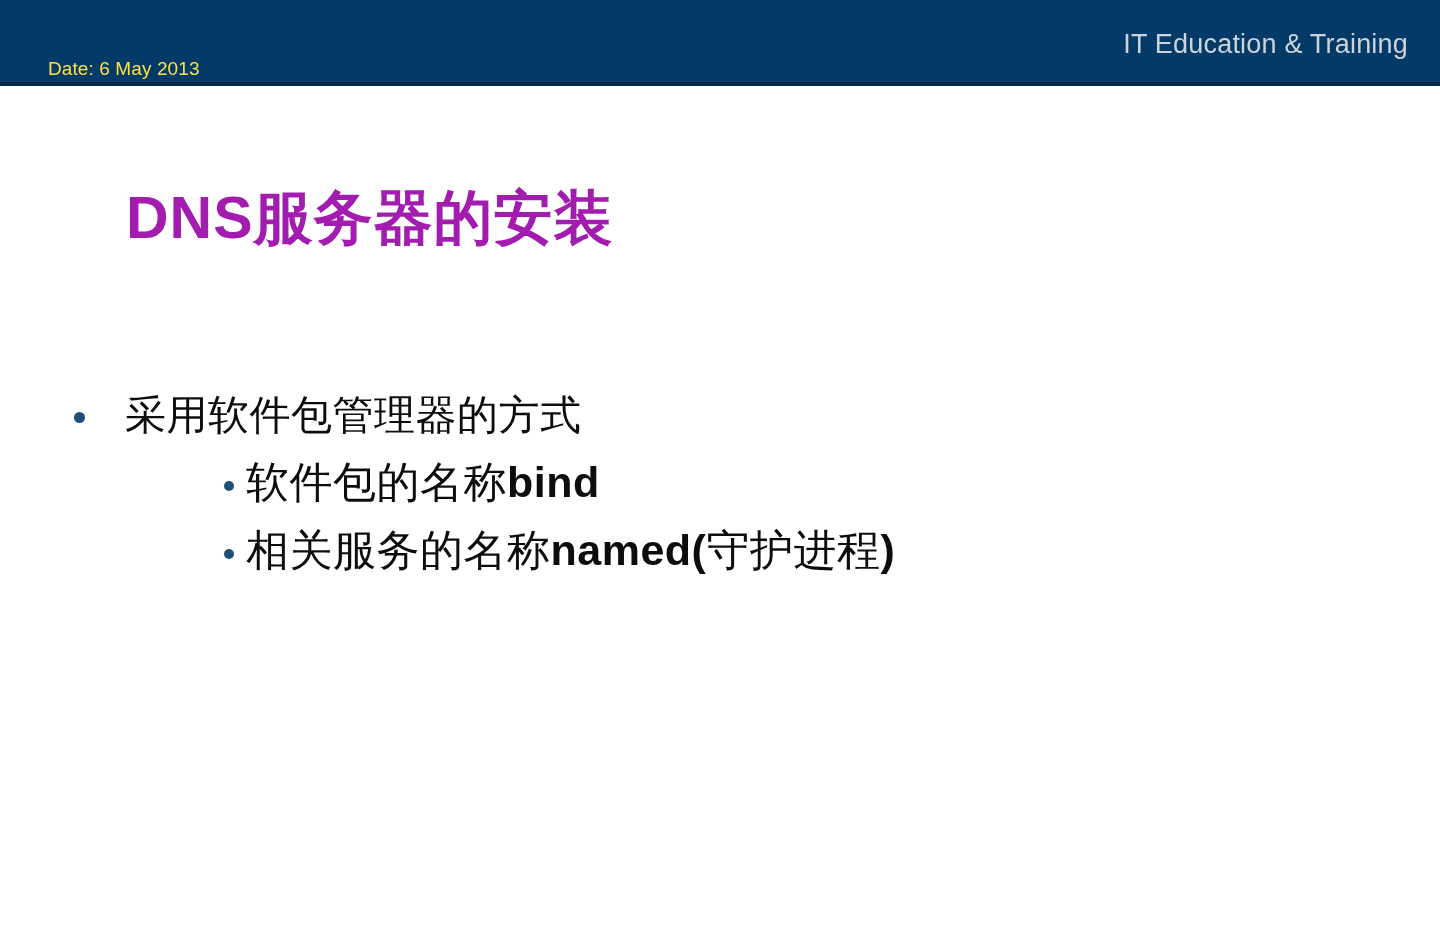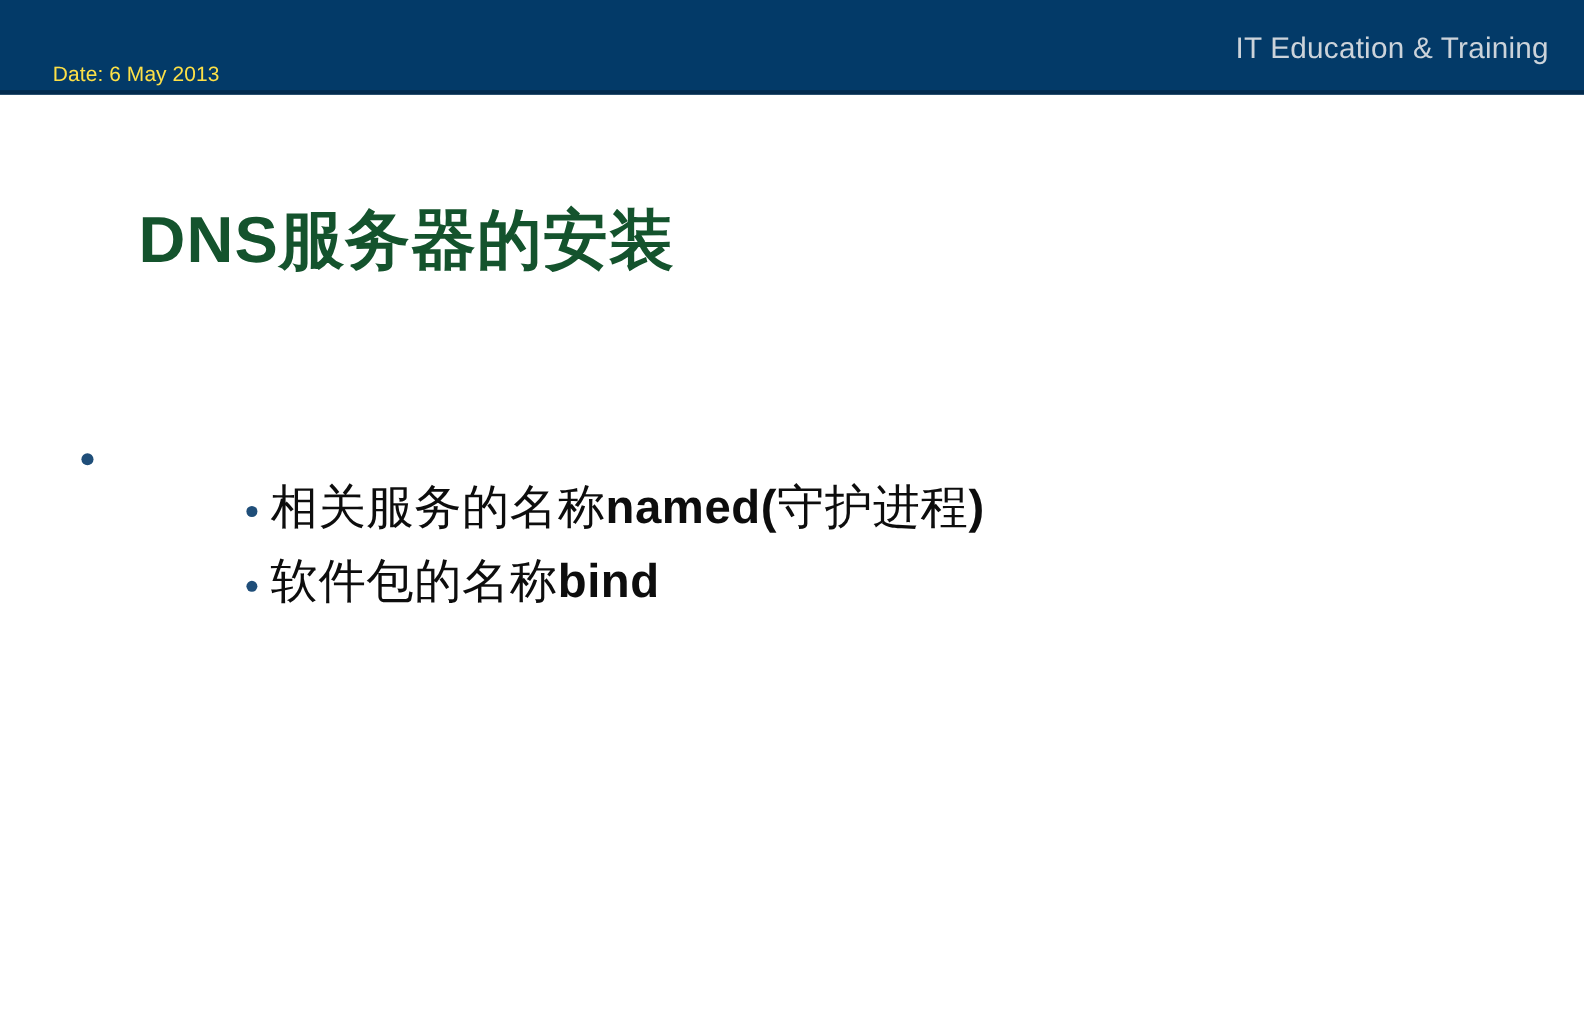--- a/index.html
+++ b/index.html
@@ -70,21 +70,21 @@
     line-height: 1;
   }
 
   
   .slide-title {
     position: absolute;
     left: 126px;
     top: 145px;
     font-size: 59px;
     font-weight: bold;
-    color: #14532d;
+    color: #a21caf;
     letter-spacing: 1px;
     line-height: 1.12;
     white-space: nowrap;
   }
 
   
   .body-content {
     position: absolute;
     left: 0;
     top: 386px;
@@ -153,27 +153,28 @@
     <div class="header-date">Date: 6 May 2013</div>
     <div class="header-title">IT Education &amp; Training</div>
   </div>
 
   <h1 class="slide-title">DNS服务器的安装</h1>
 
   <div class="body-content">
 
     <div class="bullet-row bullet-l1">
       <span class="dot"></span>
+      <span class="text">采用软件包管理器的方式</span>
+    </div>
+
+    <div class="bullet-row bullet-l2">
+      <span class="dot"></span>
+      <span class="text">软件包的名称<span class="latin">bind</span></span>
     </div>
 
     <div class="bullet-row bullet-l2">
       <span class="dot"></span>
       <span class="text">相关服务的名称<span class="latin">named(</span>守护进程<span class="latin">)</span></span>
     </div>
 
-    <div class="bullet-row bullet-l2">
-      <span class="dot"></span>
-      <span class="text">软件包的名称<span class="latin">bind</span></span>
-    </div>
-
   </div>
 
 </div>
 
 </body></html>

